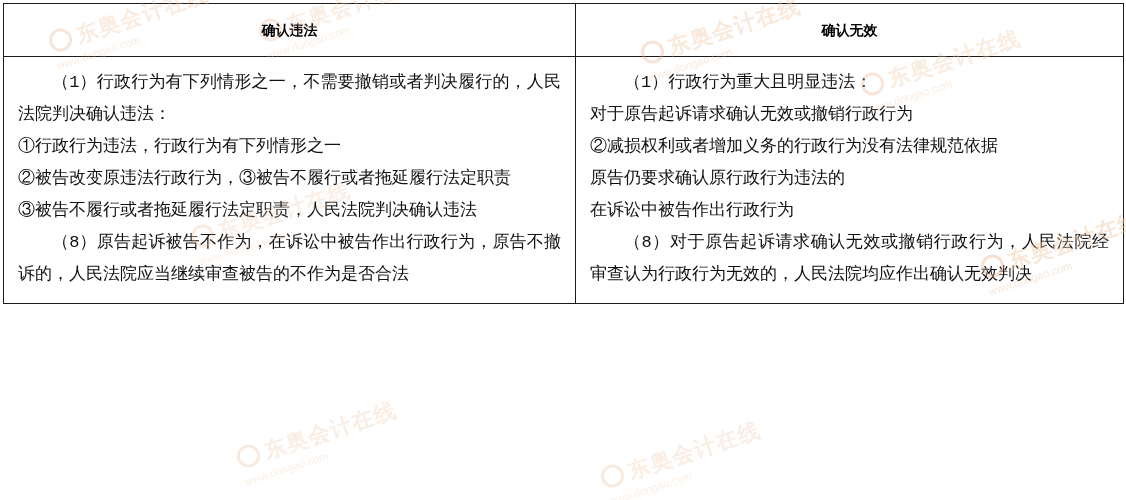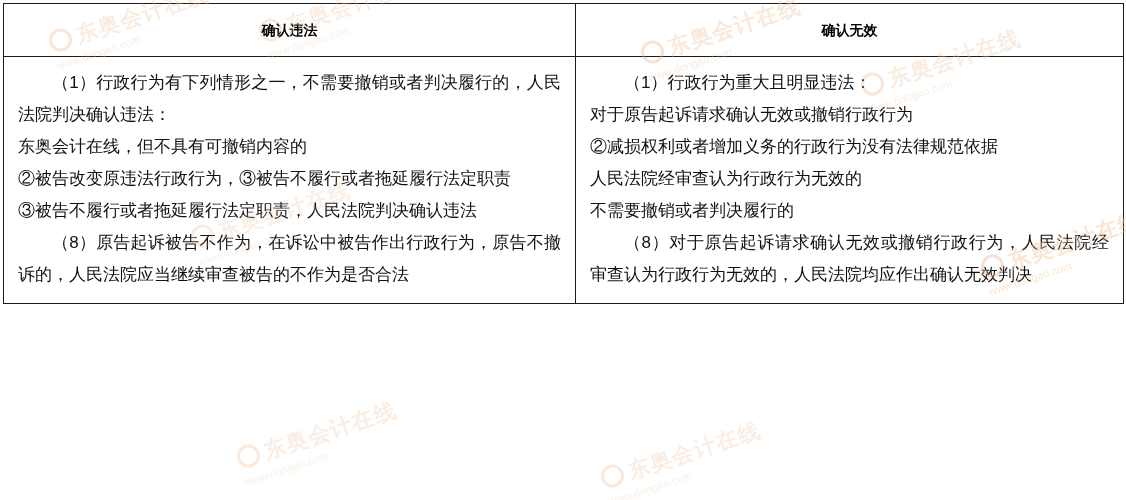--- a/index.html
+++ b/index.html
@@ -88,20 +88,21 @@
   .cell-body {
     padding: 10px 14px 12px 14px;
     font-size: 17px;
     line-height: 1.88;
     color: #111;
   }
   .cell-body p {
     margin: 0;
     text-align: justify;
     text-justify: inter-ideograph;
+    font-family: Liberation Mono, monospace;
   }
   .indent { text-indent: 2em; }
 </style>
 </head>
 <body>
 
 <div class="wm-layer">
   <div class="wm wm-1"><span class="ring"></span><span>东奥会计在线</span><span class="sub">www.dongao.com</span></div>
   <div class="wm wm-2"><span class="ring"></span><span>东奥会计在线</span><span class="sub">www.dongao.com</span></div>
   <div class="wm wm-3"><span class="ring"></span><span>东奥会计在线</span><span class="sub">www.dongao.com</span></div>
@@ -121,31 +122,31 @@
     <tr>
       <th class="head-cell">确认违法</th>
       <th class="head-cell">确认无效</th>
     </tr>
   </thead>
   <tbody>
     <tr>
       <td>
         <div class="cell-body">
           <p class="indent">（1）行政行为有下列情形之一，不需要撤销或者判决履行的，人民法院判决确认违法：</p>
-          <p>东奥会计在线，但不具有可撤销内容的</p>
+          <p>①行政行为违法，行政行为有下列情形之一</p>
           <p>②被告改变原违法行政行为，③被告不履行或者拖延履行法定职责</p>
           <p>③被告不履行或者拖延履行法定职责，人民法院判决确认违法</p>
           <p class="indent">（8）原告起诉被告不作为，在诉讼中被告作出行政行为，原告不撤诉的，人民法院应当继续审查被告的不作为是否合法</p>
         </div>
       </td>
       <td>
         <div class="cell-body">
           <p class="indent">（1）行政行为重大且明显违法：</p>
           <p>对于原告起诉请求确认无效或撤销行政行为</p>
           <p>②减损权利或者增加义务的行政行为没有法律规范依据</p>
-          <p>人民法院经审查认为行政行为无效的</p>
-          <p>不需要撤销或者判决履行的</p>
+          <p>原告仍要求确认原行政行为违法的</p>
+          <p>在诉讼中被告作出行政行为</p>
           <p class="indent">（8）对于原告起诉请求确认无效或撤销行政行为，人民法院经审查认为行政行为无效的，人民法院均应作出确认无效判决</p>
         </div>
       </td>
     </tr>
   </tbody>
 </table>
 
 </body></html>

